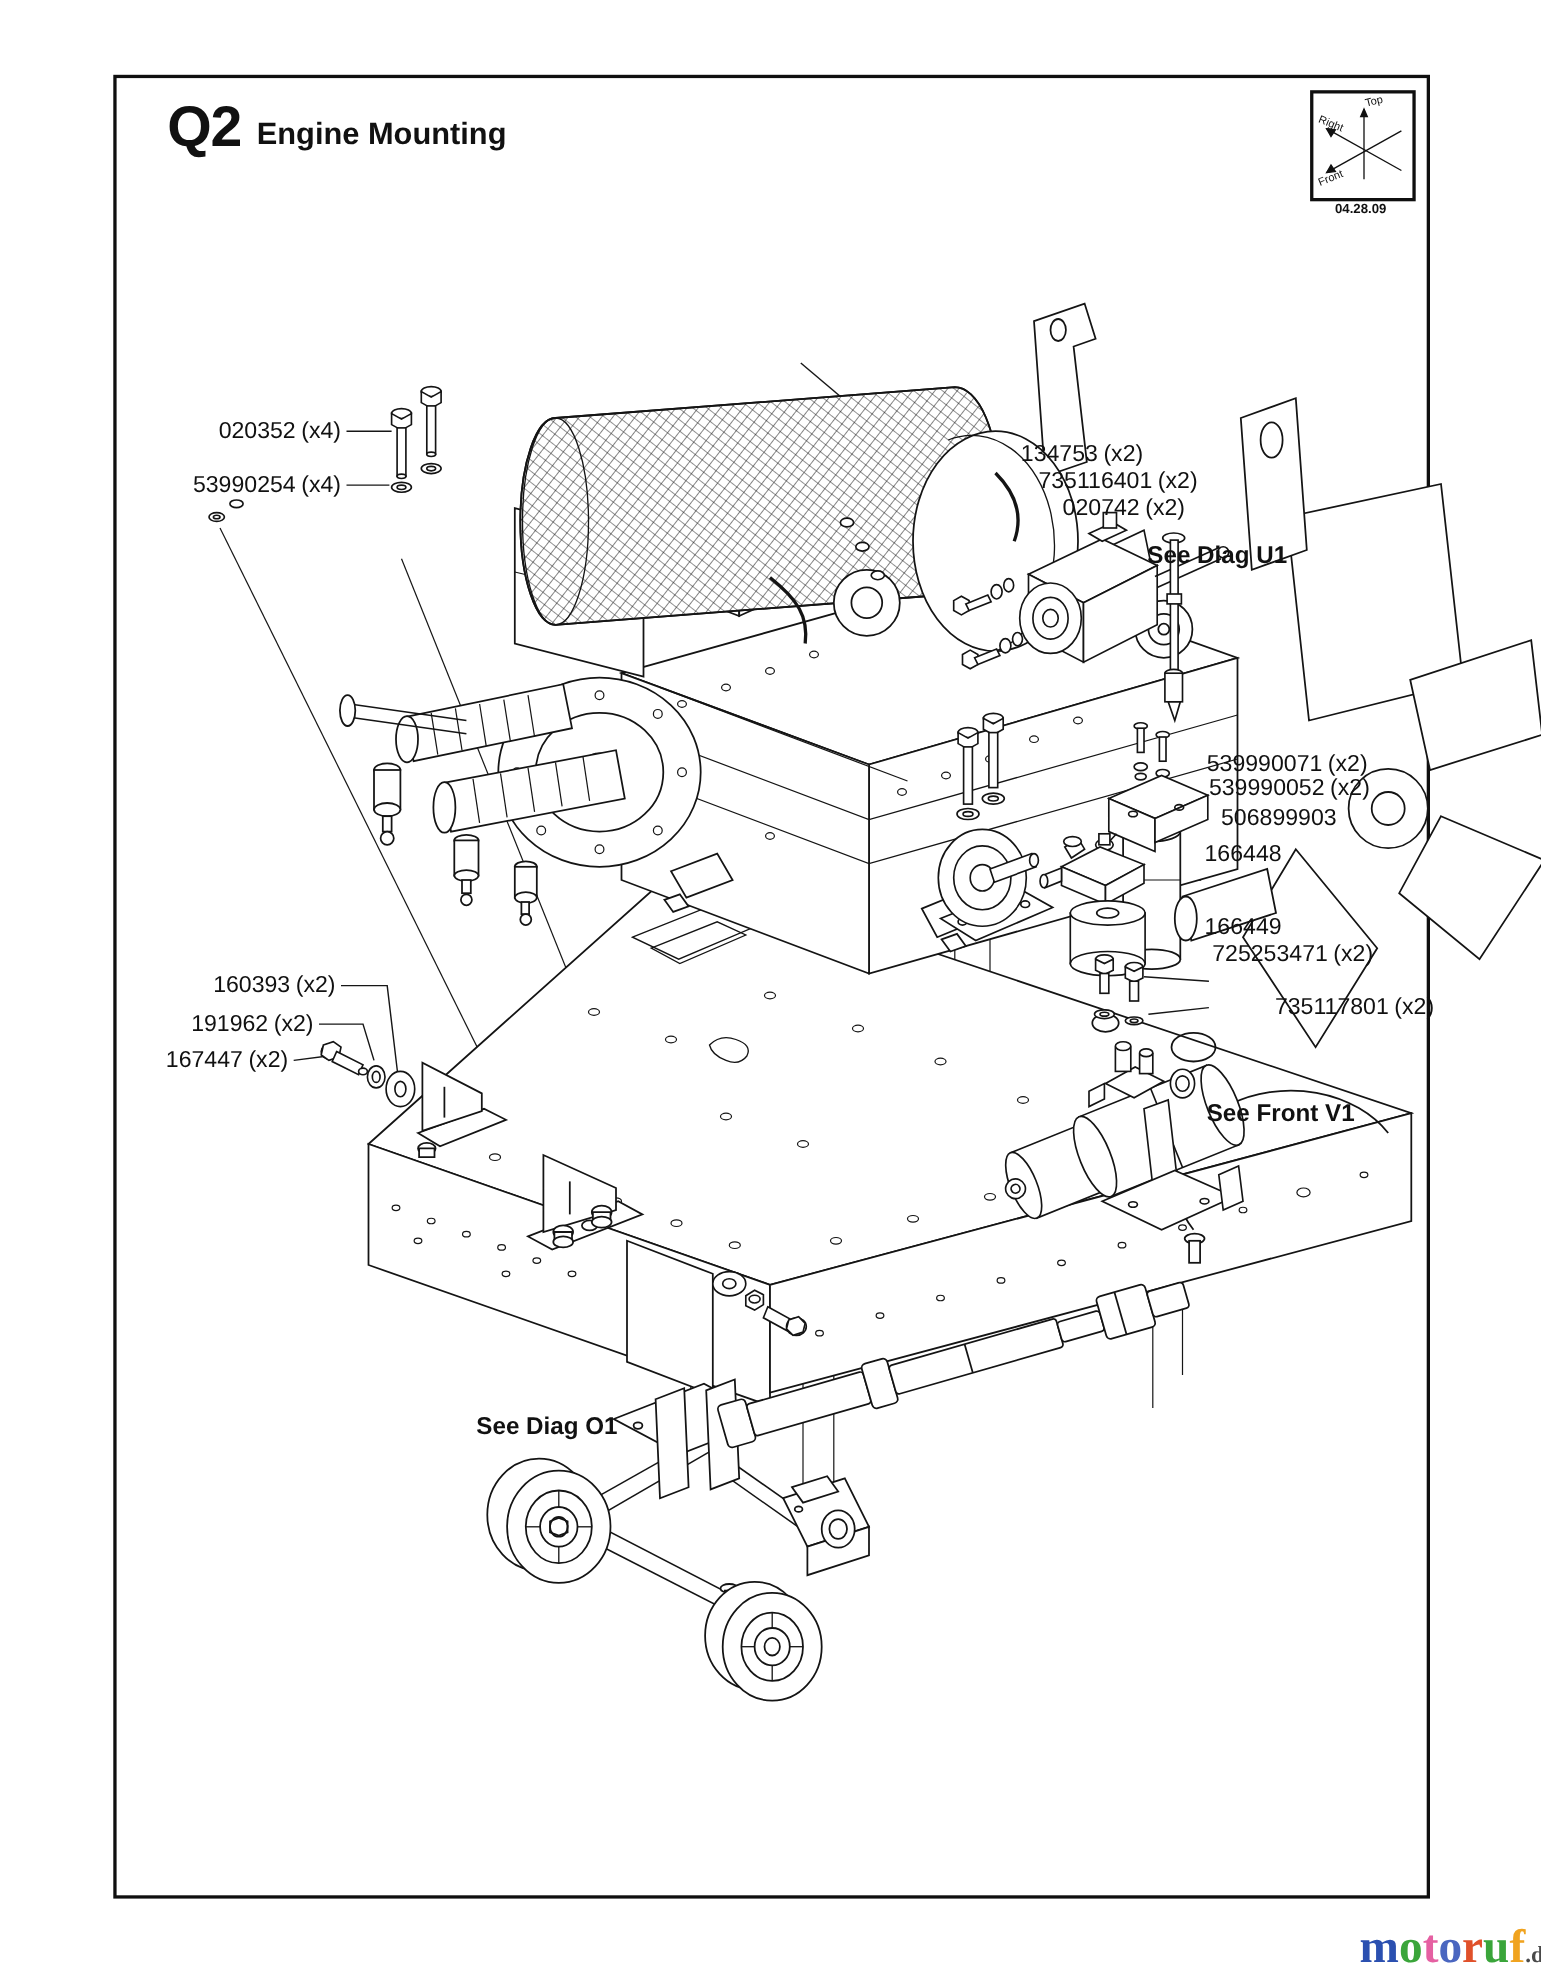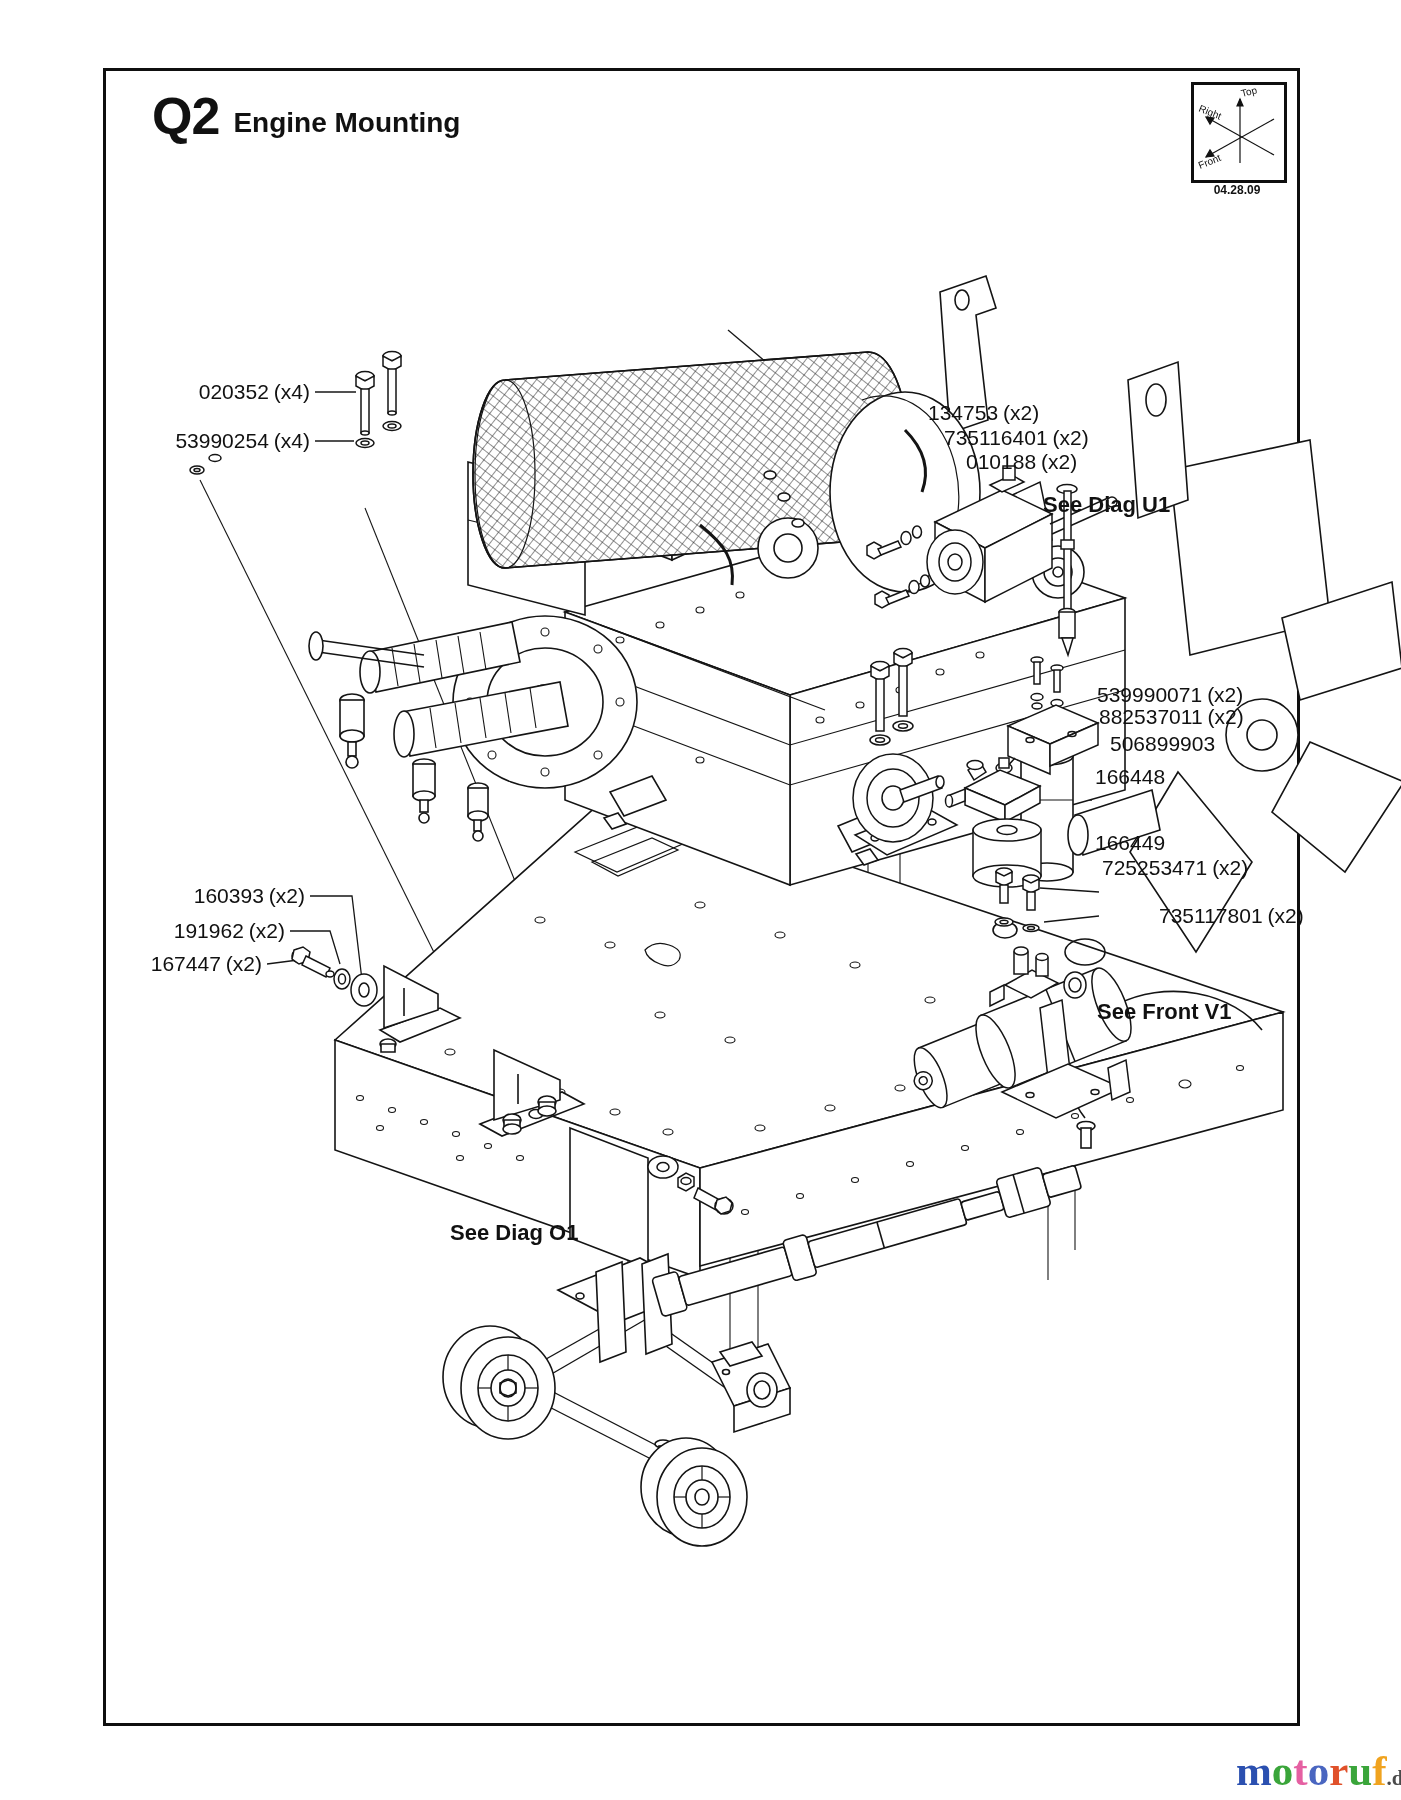--- a/index.html
+++ b/index.html
@@ -555,30 +555,30 @@
       <ellipse cx="342" cy="979" rx="3.5" ry="5"></ellipse>
     <ellipse cx="364" cy="990" rx="13" ry="16"></ellipse>
       <ellipse cx="364" cy="990" rx="5" ry="7"></ellipse>
   </g>
 </svg>
 
 <div class="plabel rcol" style="left:110px;top:392px;width:200px;"><span>020352</span><span class="qty">(x4)</span></div>
 <div class="plabel rcol" style="left:110px;top:441px;width:200px;"><span>53990254</span><span class="qty">(x4)</span></div>
 <div class="plabel" style="left:928px;top:413px;"><span>134753</span><span class="qty">(x2)</span></div>
 <div class="plabel" style="left:944px;top:438px;"><span>735116401</span><span class="qty">(x2)</span></div>
-<div class="plabel" style="left:966px;top:462px;"><span>010188</span><span class="qty">(x2)</span></div>
+<div class="plabel" style="left:966px;top:462px;"><span>020742</span><span class="qty">(x2)</span></div>
 <div class="ref-label" style="left:1043px;top:505px;">See Diag U1</div>
 <div class="plabel" style="left:1097px;top:695px;"><span>539990071</span><span class="qty">(x2)</span></div>
-<div class="plabel" style="left:1099px;top:717px;"><span>882537011</span><span class="qty">(x2)</span></div>
+<div class="plabel" style="left:1099px;top:717px;"><span>539990052</span><span class="qty">(x2)</span></div>
 <div class="plabel" style="left:1110px;top:744px;"><span>506899903</span><span class="qty"></span></div>
 <div class="plabel" style="left:1095px;top:777px;"><span>166448</span><span class="qty"></span></div>
 <div class="plabel" style="left:1095px;top:843px;"><span>166449</span><span class="qty"></span></div>
 <div class="plabel" style="left:1102px;top:868px;"><span>725253471</span><span class="qty">(x2)</span></div>
 <div class="plabel" style="left:1134px;top:916px;margin-left:25px;"><span>735117801</span><span class="qty">(x2)</span></div>
 <div class="ref-label" style="left:1097px;top:1012px;">See Front V1</div>
 <div class="plabel rcol" style="left:105px;top:896px;width:200px;"><span>160393</span><span class="qty">(x2)</span></div>
 <div class="plabel rcol" style="left:85px;top:931px;width:200px;"><span>191962</span><span class="qty">(x2)</span></div>
 <div class="plabel rcol" style="left:62px;top:964px;width:200px;"><span>167447</span><span class="qty">(x2)</span></div>
-<div class="ref-label" style="left:433px;top:1233px;margin-left:17px;">See Diag O1</div>
+<div class="ref-label" style="left:433px;top:1297px;">See Diag O1</div>
 
 <div class="logo">
   <span style="color:#2b50b0">m</span><span style="color:#3aa53a">o</span><span style="color:#e560a2">t</span><span style="color:#4a66c0">o</span><span style="color:#e0512a">r</span><span style="color:#3aa53a">u</span><span style="color:#f0a31f">f</span><span class="suffix" style="color:#4a4a4a">.de</span>
 </div>
 
 </body></html>

